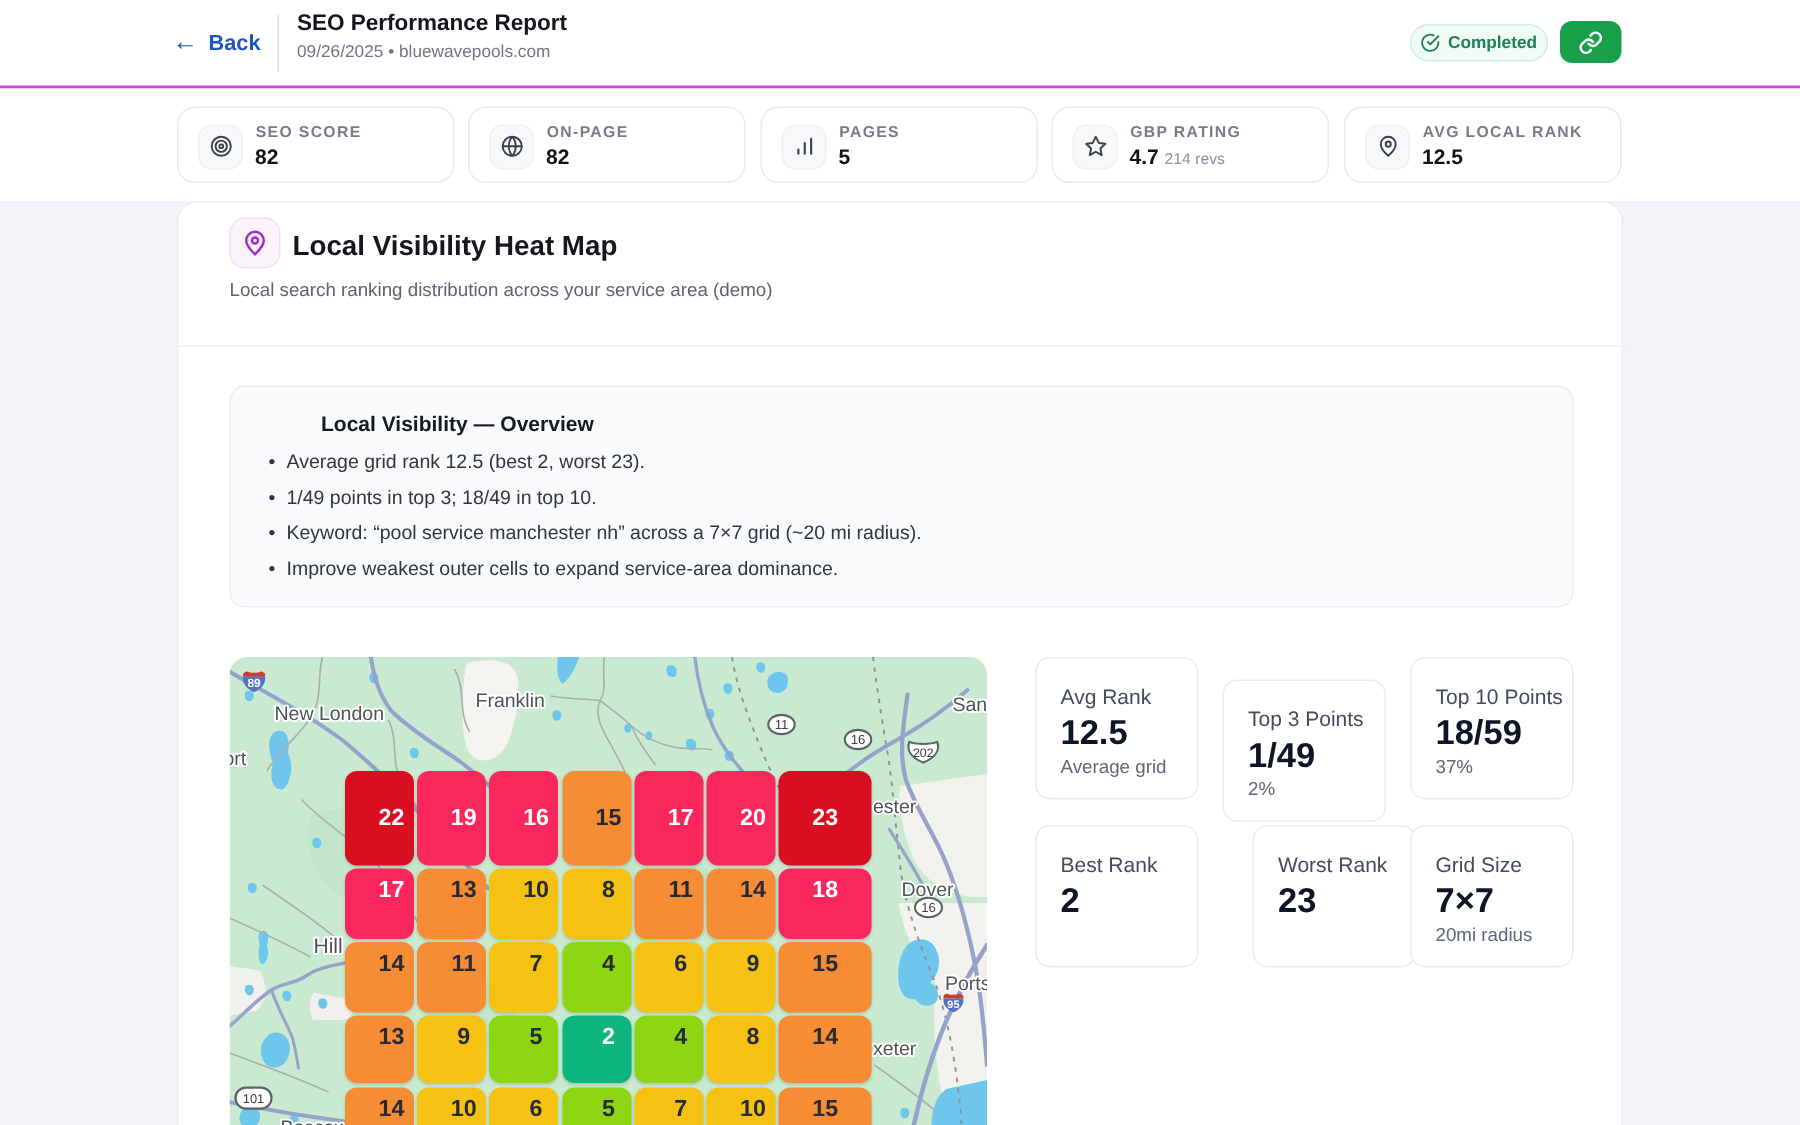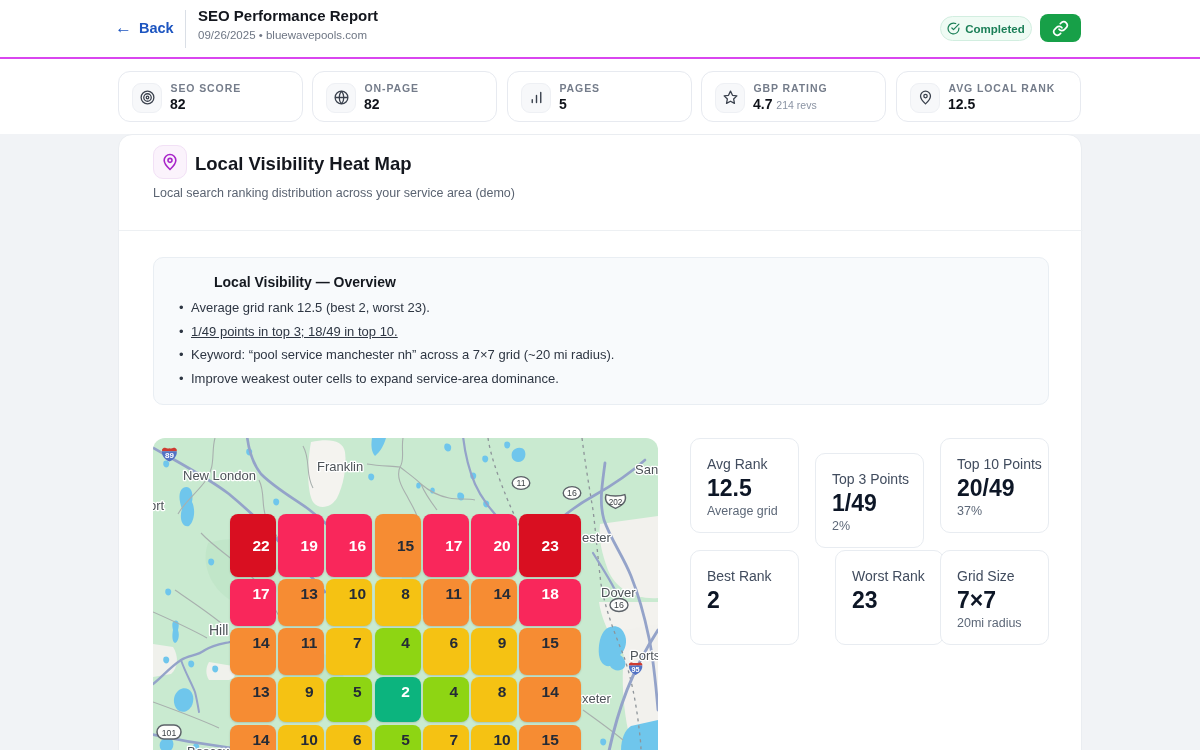--- a/index.html
+++ b/index.html
@@ -128,21 +128,21 @@
         <circle cx="12" cy="10" r="2.4"></circle>
       </svg>
     </div>
   <div class="sectitle">Local Visibility Heat Map</div>
   <div class="secsub">Local search ranking distribution across your service area (demo)</div>
   <div class="sep"></div>
 
   <div class="obox">
     <div class="otitle">Local Visibility — Overview</div>
     <div class="obul" style="top:42px;"><span>Average grid rank 12.5 (best 2, worst 23).</span></div>
-    <div class="obul" style="top:65.5px;text-decoration:underline;"><span>1/49 points in top 3; 18/49 in top 10.</span></div>
+    <div class="obul" style="top:65.5px;"><span>1/49 points in top 3; 18/49 in top 10.</span></div>
     <div class="obul" style="top:89px;"><span>Keyword: “pool service manchester nh” across a 7×7 grid (~20 mi radius).</span></div>
     <div class="obul" style="top:112.5px;"><span>Improve weakest outer cells to expand service-area dominance.</span></div>
   </div>
 
   <div class="map" id="map">
     <svg width="505" height="505" viewBox="0 0 505 505" style="position:absolute;left:0;top:0">
     <rect width="505" height="505" fill="#c9ead0"></rect>
     <path d="M55,105 C85,95 115,105 125,128 C135,150 115,172 92,168 C68,163 45,135 55,105 Z" fill="#bde4c6" opacity="0.7"></path>
     <path d="M135,215 C160,207 185,217 190,237 C195,257 175,270 153,265 C133,260 123,230 135,215 Z" fill="#bde4c6" opacity="0.7"></path>
     <path d="M35,335 C65,325 95,337 100,358 C105,380 80,393 55,387 C33,380 23,350 35,335 Z" fill="#bde4c6" opacity="0.7"></path>
@@ -354,21 +354,21 @@
       <div class="kvalue">12.5</div>
       <div class="ksub">Average grid</div>
   </div>
   <div class="kcard" style="left:696px; top:318px;">
     <div class="klabel">Top 3 Points</div>
       <div class="kvalue">1/49</div>
       <div class="ksub">2%</div>
   </div>
   <div class="kcard" style="left:821px; top:303px;">
     <div class="klabel">Top 10 Points</div>
-      <div class="kvalue">20/49</div>
+      <div class="kvalue">18/59</div>
       <div class="ksub">37%</div>
   </div>
   <div class="kcard" style="left:571px; top:415px;">
     <div class="klabel">Best Rank</div>
       <div class="kvalue">2</div>
   </div>
   <div class="kcard" style="left:696px; top:415px;margin-left:20px;">
     <div class="klabel">Worst Rank</div>
       <div class="kvalue">23</div>
   </div>

